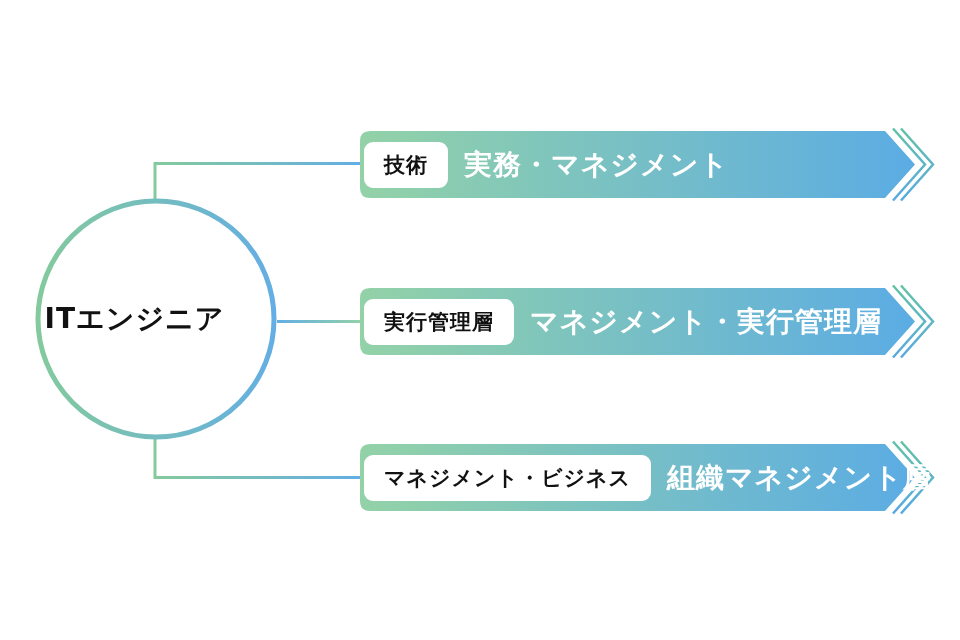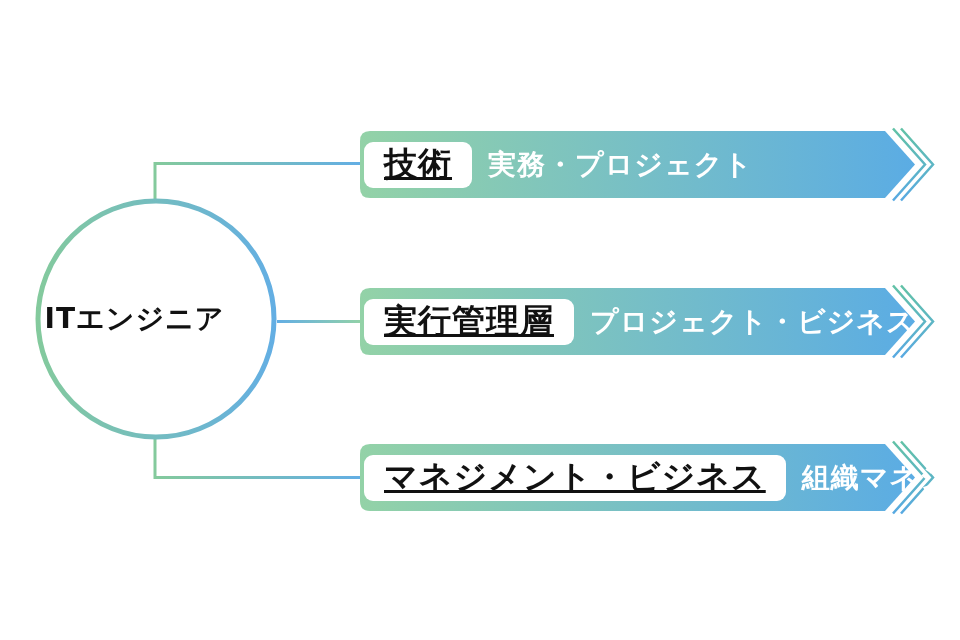--- a/index.html
+++ b/index.html
@@ -30,23 +30,22 @@
   }
   .banner-row.r1{top:131px;}
   .banner-row.r2{top:288px;}
   .banner-row.r3{top:444px;}
   .tag{
     background:#fff;
     border-radius:9px;
     height:46px;
     display:flex;align-items:center;
     padding:0 20px;
-    font-size:33px;font-weight:700;color:#111;
+    font-size:21px;font-weight:700;color:#111;
     letter-spacing:1px;
-    text-decoration:underline;
   }
   .level{
     color:#fff;
     font-size:28px;font-weight:700;
     letter-spacing:1px;
   }
 </style>
 </head>
 <body>
 
@@ -98,26 +97,26 @@
       <path d="M370 444 L885 444 L915 477.5 L885 511 L370 511 Q360 511 360 501 L360 454 Q360 444 370 444 Z" fill="url(#gBanner)"></path>
       <path d="M893 441.5 L925 477.5 L893 513.5" fill="none" stroke="url(#gChevV)" stroke-width="2.5"></path>
       <path d="M901 441.5 L933 477.5 L901 513.5" fill="none" stroke="url(#gChevV)" stroke-width="2.5"></path>
     </g>
   </svg>
 
   <div class="root-label">ITエンジニア</div>
 
   <div class="banner-row r1">
     <div class="tag">技術</div>
-    <div class="level">実務・プロジェクト</div>
+    <div class="level">実務・マネジメント</div>
   </div>
 
   <div class="banner-row r2">
     <div class="tag">実行管理層</div>
-    <div class="level">プロジェクト・ビジネス</div>
+    <div class="level">マネジメント・実行管理層</div>
   </div>
 
   <div class="banner-row r3">
     <div class="tag">マネジメント・ビジネス</div>
     <div class="level">組織マネジメント層</div>
   </div>
 
 </div>
 
 </body></html>

